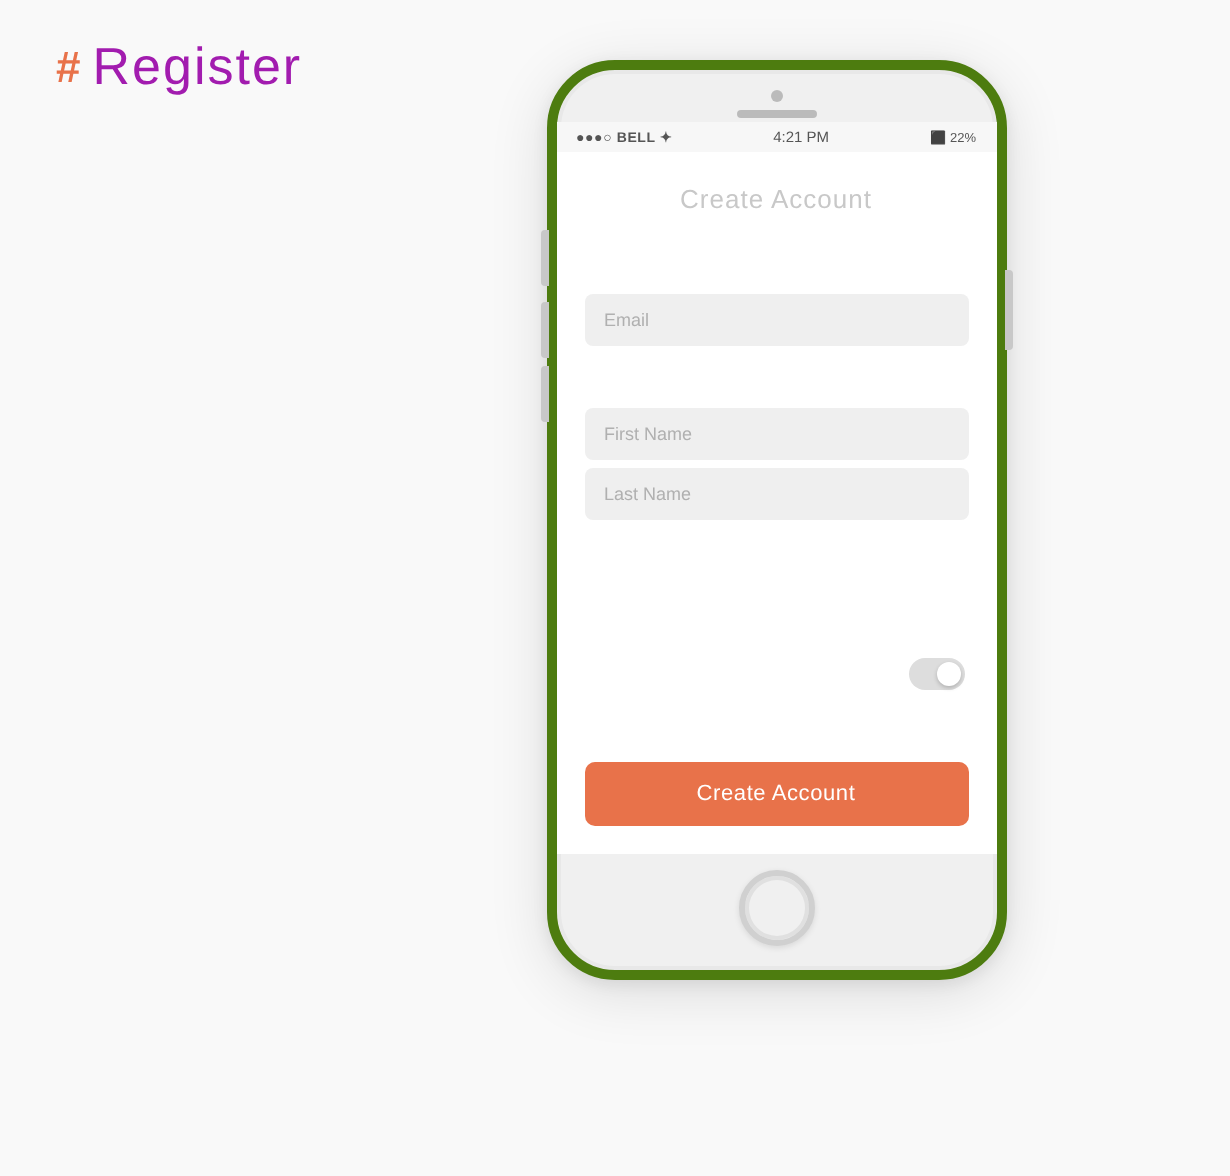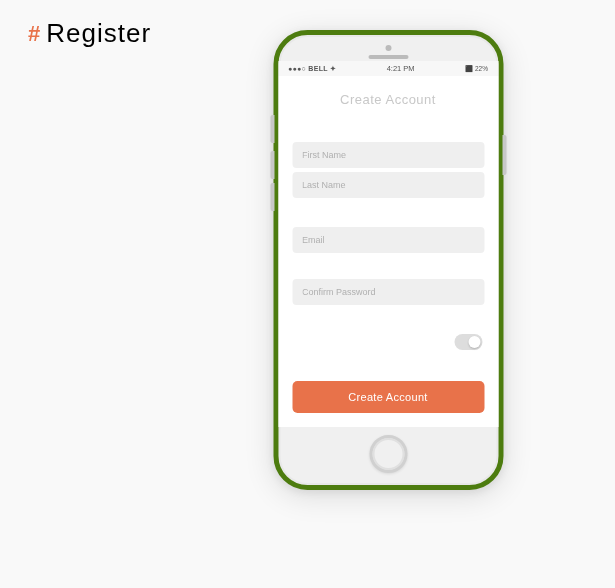--- a/index.html
+++ b/index.html
@@ -24,21 +24,21 @@
     }
 
     .hash-icon {
       color: #e8724a;
       font-size: 22px;
       font-weight: 700;
       line-height: 1;
     }
 
     .title-text {
-      color: #000000;
+      color: #a21caf;
       font-size: 26px;
       font-weight: 300;
       letter-spacing: 1px;
     }
 
     
     .phone-wrapper {
       position: absolute;
       left: 50%;
       top: 30px;
@@ -259,31 +259,30 @@
     <div class="status-bar">
       <span class="status-left">●●●○ BELL ✦</span>
       <span class="status-center">4:21 PM</span>
       <span class="status-right">⬛ 22%</span>
     </div>
 
     <div class="screen">
 
       <span class="screen-title">Create Account</span>
 
+      <div class="form-group gap-section">
+        <input class="form-input" type="email" placeholder="Email" style="">
+      </div>
+
       <div class="form-group">
         <input class="form-input" type="text" placeholder="First Name" style="">
         <input class="form-input" type="text" placeholder="Last Name" style="">
       </div>
 
-      <div class="form-group gap-section">
-        <input class="form-input" type="email" placeholder="Email" style="">
-      </div>
-
       <div class="form-group">
-        <input class="form-input" type="password" placeholder="Confirm Password" style="">
       </div>
 
       <div class="toggle-row">
         <div class="toggle">
           <div class="toggle-knob"></div>
         </div>
       </div>
 
       <button class="create-btn">Create Account</button>
 

